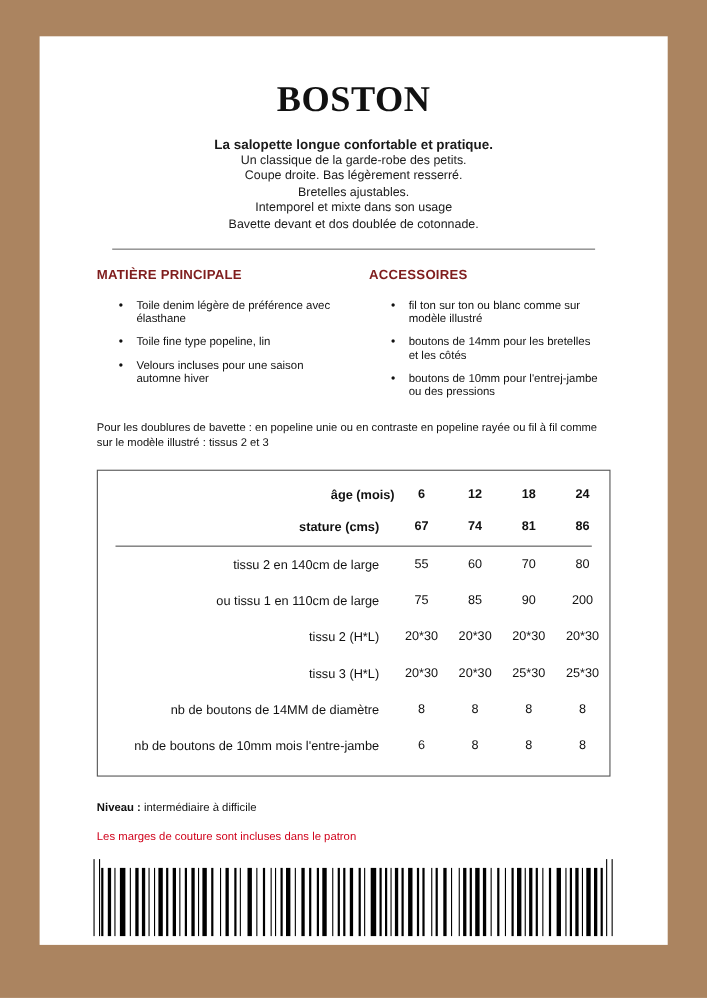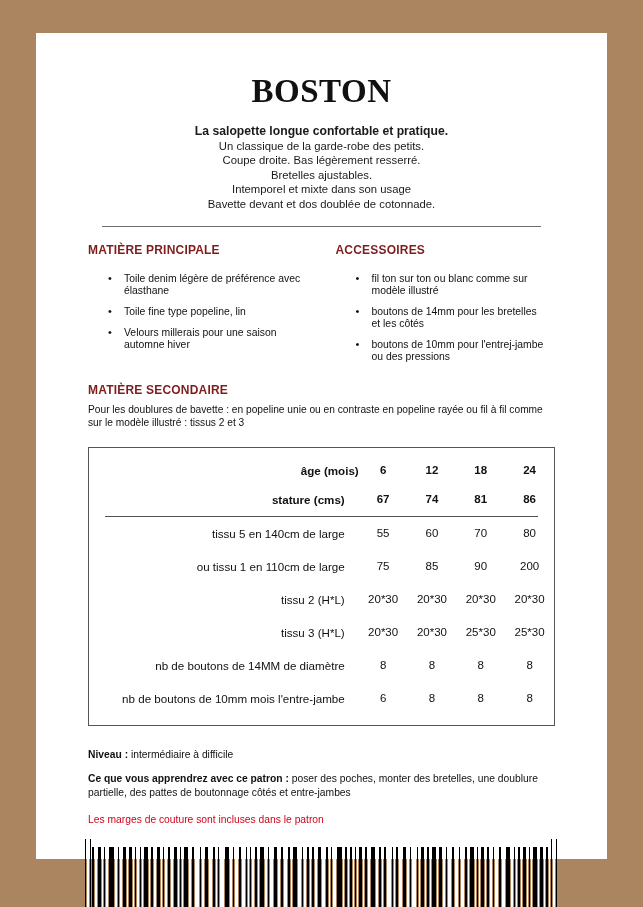--- a/index.html
+++ b/index.html
@@ -200,35 +200,34 @@
     </div>
 
     <hr class="rule">
 
     <div class="cols">
       <div class="col-left">
         <div class="sec-head">MATIÈRE PRINCIPALE</div>
         <ul class="bullets">
           <li>Toile denim légère de préférence avec élasthane</li>
           <li>Toile fine type popeline, lin</li>
-          <li>Velours millerais pour une saison automne hiver</li>
+          <li>Velours incluses pour une saison automne hiver</li>
         </ul>
       </div>
       <div class="col-right">
         <div class="sec-head">ACCESSOIRES</div>
         <ul class="bullets">
           <li>fil ton sur ton ou blanc comme sur modèle illustré</li>
           <li>boutons de 14mm pour les bretelles et les côtés</li>
           <li>boutons de 10mm pour l'entrej-jambe ou des pressions</li>
         </ul>
       </div>
     </div>
 
     <div class="sec2">
-      <div class="sec-head">MATIÈRE SECONDAIRE</div>
       <p>Pour les doublures de bavette : en popeline unie  ou en contraste en popeline rayée ou fil à fil comme sur le modèle illustré : tissus 2 et 3</p>
     </div>
 
     <div class="table-wrap">
       <table class="sizes">
         <tbody>
           <tr class="head">
             <td class="label">âge (mois)</td>
             <td class="val">6</td>
             <td class="val">12</td>
@@ -243,21 +242,21 @@
             <td class="val">86</td>
           </tr>
         </tbody>
       </table>
 
       <div class="sep-holder"></div>
 
       <table class="sizes">
         <tbody>
           <tr>
-            <td class="label">tissu 5 en 140cm de large</td>
+            <td class="label">tissu 2 en 140cm de large</td>
             <td class="val">55</td>
             <td class="val">60</td>
             <td class="val">70</td>
             <td class="val">80</td>
           </tr>
           <tr>
             <td class="label">ou tissu 1 en 110cm de large</td>
             <td class="val">75</td>
             <td class="val">85</td>
             <td class="val">90</td>
@@ -292,23 +291,20 @@
             <td class="val">8</td>
           </tr>
         </tbody>
       </table>
     </div>
 
     <div class="notes">
       <div class="row">
         <b>Niveau :</b><span> intermédiaire à difficile</span>
       </div>
-      <div class="row">
-        <b>Ce que vous apprendrez avec ce patron :</b><span> poser des poches, monter des bretelles, une doublure partielle, des pattes de boutonnage côtés et entre-jambes</span>
-      </div>
       <div class="red">Les marges de couture sont incluses dans le patron</div>
     </div>
 
     <div class="barcode-area">
       <div class="barcode" id="barcode">
           <span class="tall" style="width:1.6px"></span>
           <span style="width:1.6px;background:#fff"></span>
           <span class="tall" style="width:1.6px"></span>
           <span style="width:1.35px"></span>
           <span style="width:2.30px;background:#fff"></span>

